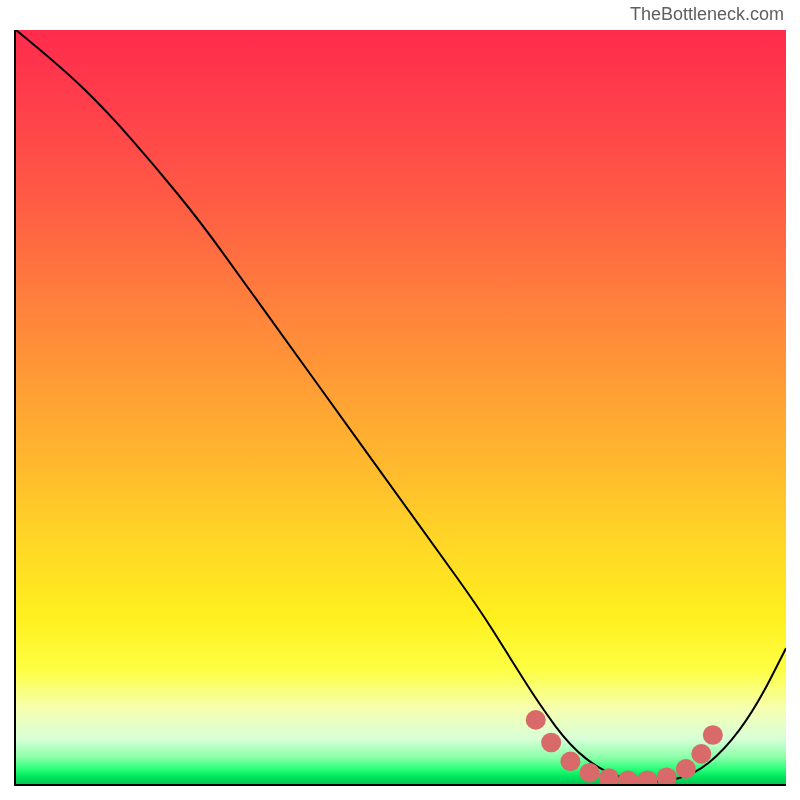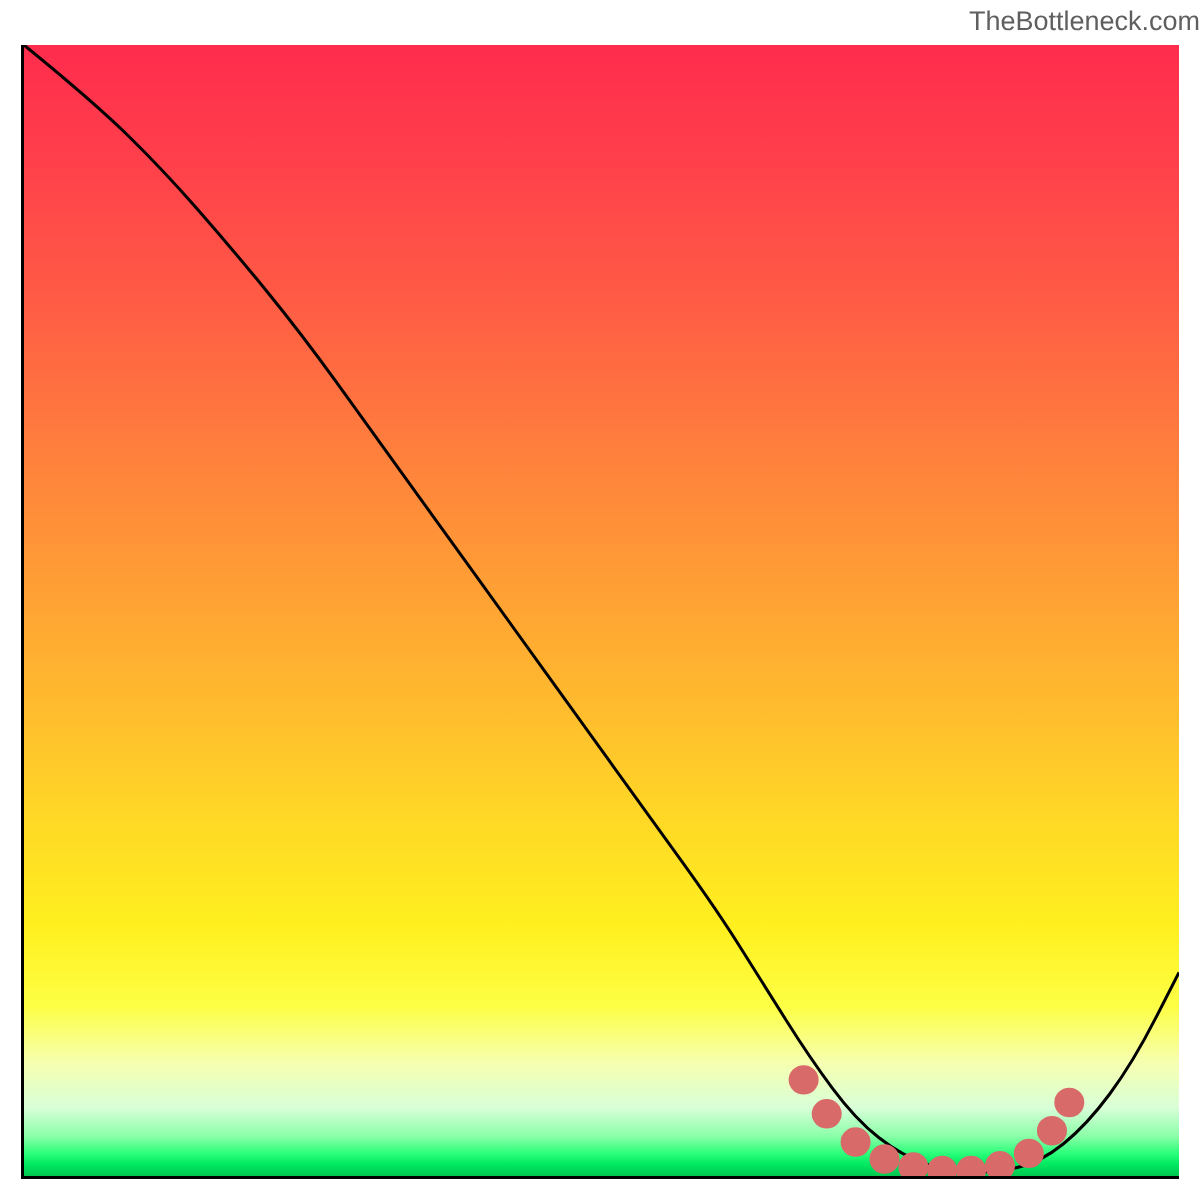--- a/index.html
+++ b/index.html
@@ -1,17 +1,17 @@
 <!DOCTYPE html>
 <html><head>
 <meta charset="utf-8">
 <style>
 *{margin:0;padding:0;box-sizing:border-box}
 body{background:#fff;width:800px;height:800px;position:relative;font-family:Arial,Helvetica,sans-serif}
-.attrib{position:absolute;top:4px;right:0;font-size:18px;color:#5f5f5f;font-weight:400}
+.attrib{position:absolute;top:4px;right:16px;font-size:18px;color:#5f5f5f;font-weight:400}
 .plot-wrap{position:absolute;left:14px;top:30px;width:772px;height:756px;border:2px solid #000;border-right:none;border-top:none}
 .plot-area{position:absolute;left:16px;top:30px;width:770px;height:754px;overflow:hidden}
 .grad{position:absolute;inset:0;background:linear-gradient(to bottom,
  #ff2c4d 0%,
  #ff3f4b 10%,
  #ff5a45 22%,
  #ff7a3e 34%,
  #ff9a36 46%,
  #ffba2e 58%,
  #ffd726 68%,

